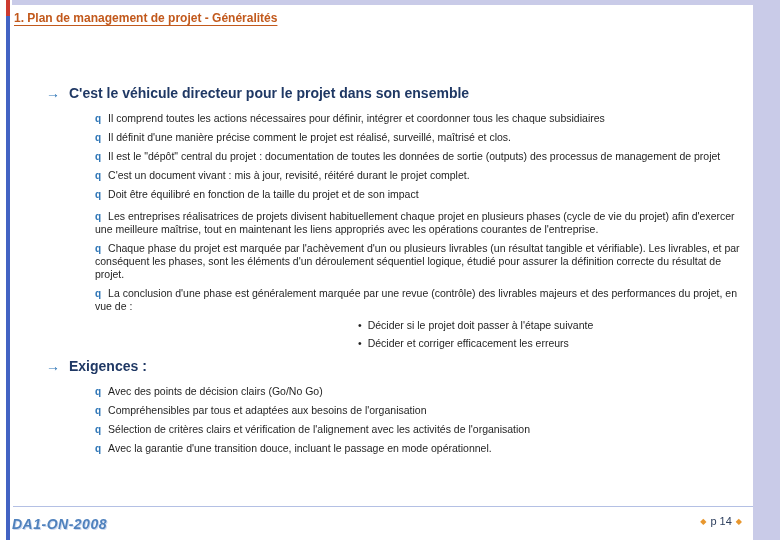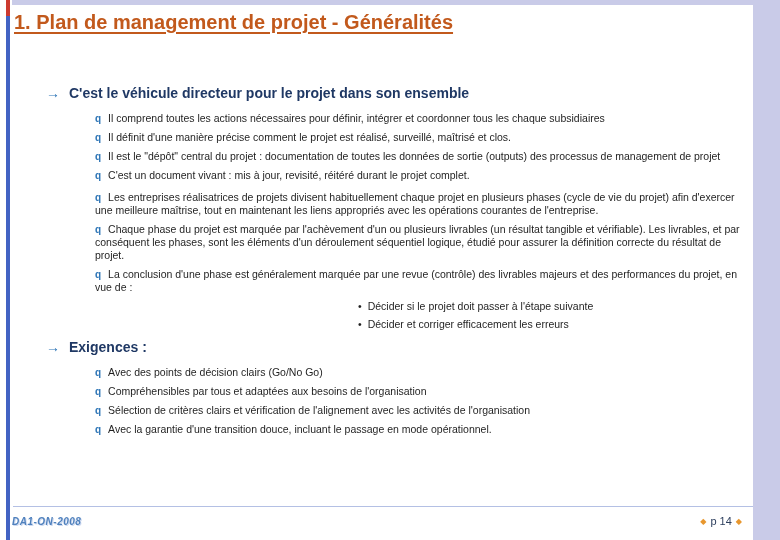--- a/index.html
+++ b/index.html
@@ -10,21 +10,21 @@
     font-family:"Liberation Sans", sans-serif;
     overflow:hidden;
   }
   .frame-top   { position:absolute; left:12px; top:0; right:0; height:5px; background:#c9cbe8; }
   .frame-right { position:absolute; top:0; right:0; width:27px; height:540px; background:#c9cbe8; }
   .left-bar    { position:absolute; left:6px; top:0; width:4px; height:540px; background:#4263c3; }
   .top-tick    { position:absolute; left:6px; top:0; width:4px; height:16px; background:#cc3a2f; }
 
   .title {
     position:absolute; left:14px; top:11px;
-    font-size:20px; font-weight:bold; color:#c2591c;
+    font-size:12px; font-weight:bold; color:#c2591c;
     text-decoration:underline; text-underline-offset:3px;
   }
 
   .content {
     position:absolute; left:40px; top:86px; right:30px;
     font-size:10.5px; line-height:13px; color:#1f1f1f;
   }
   .section { margin-bottom:9px; }
   .sec-heading {
     font-size:14px; line-height:14px; font-weight:bold;
@@ -36,21 +36,21 @@
   .sub   { margin:0 0 5px 318px; }
   .dot   { margin-right:6px; color:#1f1f1f; }
   .bold-inner { font-weight:normal; }
 
   .footer-line {
     position:absolute; left:13px; right:27px; top:506px;
     height:1px; background:#b4c0e4;
   }
   .doc-code {
     position:absolute; left:12px; top:516px;
-    font-size:10px; font-weight:bold; font-style:italic;
+    font-size:14px; font-weight:bold; font-style:italic;
     color:#4f81bd; letter-spacing:0.5px;
     text-shadow:1px 1px 0 #cdd9f0;
   }
   .page-num {
     position:absolute; right:38px; top:515px;
     font-size:11px; color:#2c3e5d; white-space:nowrap;
   }
   .page-num .label { margin:12px 4px; }
   .diamond { color:#e8972e; font-size:8px; vertical-align:1px; }
 </style>
@@ -74,20 +74,23 @@
       <span class="q">q</span><span>Il comprend toutes les actions nécessaires pour définir, intégrer et coordonner tous les chaque subsidiaires</span>
     </div>
     <div class="item">
       <span class="q">q</span><span>Il définit d'une manière précise comment le projet est réalisé, surveillé, maîtrisé et clos.</span>
     </div>
     <div class="item">
       <span class="q">q</span><span>Il est le "dépôt" central du projet : documentation de toutes les données de sortie (outputs) des processus de management de projet</span>
     </div>
     <div class="item">
       <span class="q">q</span><span>C'est un document vivant :  mis à jour, revisité, réitéré durant le projet complet.</span>
+    </div>
+    <div class="item">
+      <span class="q">q</span><span>Doit être équilibré en fonction de la taille du projet et de son impact</span>
     </div>
   </div>
 
   <div class="section">
     <div class="item">
       <span class="q">q</span><span>Les entreprises réalisatrices de projets divisent habituellement chaque projet en plusieurs phases (cycle de vie du projet) afin d'exercer une </span><span class="bold-inner">meilleure maîtrise</span><span>, tout en maintenant les liens appropriés avec les opérations courantes de l'entreprise.</span>
     </div>
     <div class="item">
       <span class="q">q</span><span>Chaque phase du projet est marquée par l'achèvement d'un ou plusieurs livrables (un résultat tangible et vérifiable). Les livrables, et par conséquent les phases, sont les éléments d'un déroulement séquentiel logique, étudié pour assurer la définition correcte du résultat de projet.</span>
     </div>

